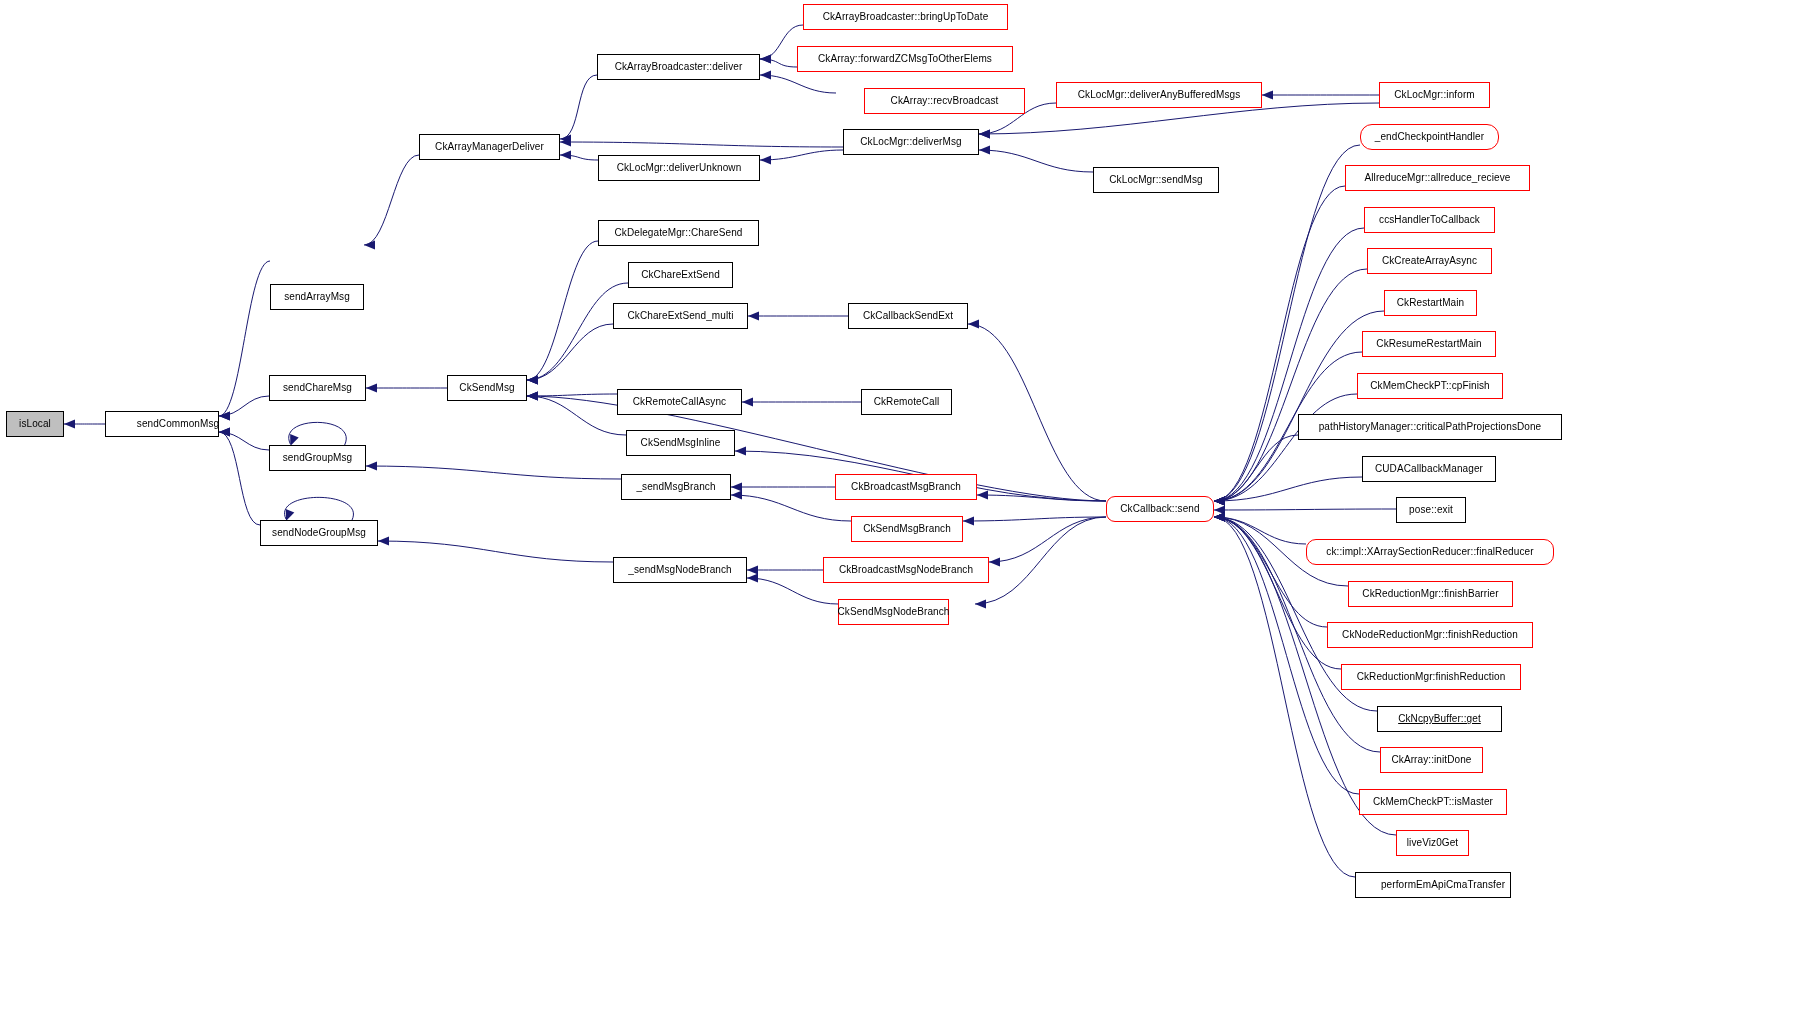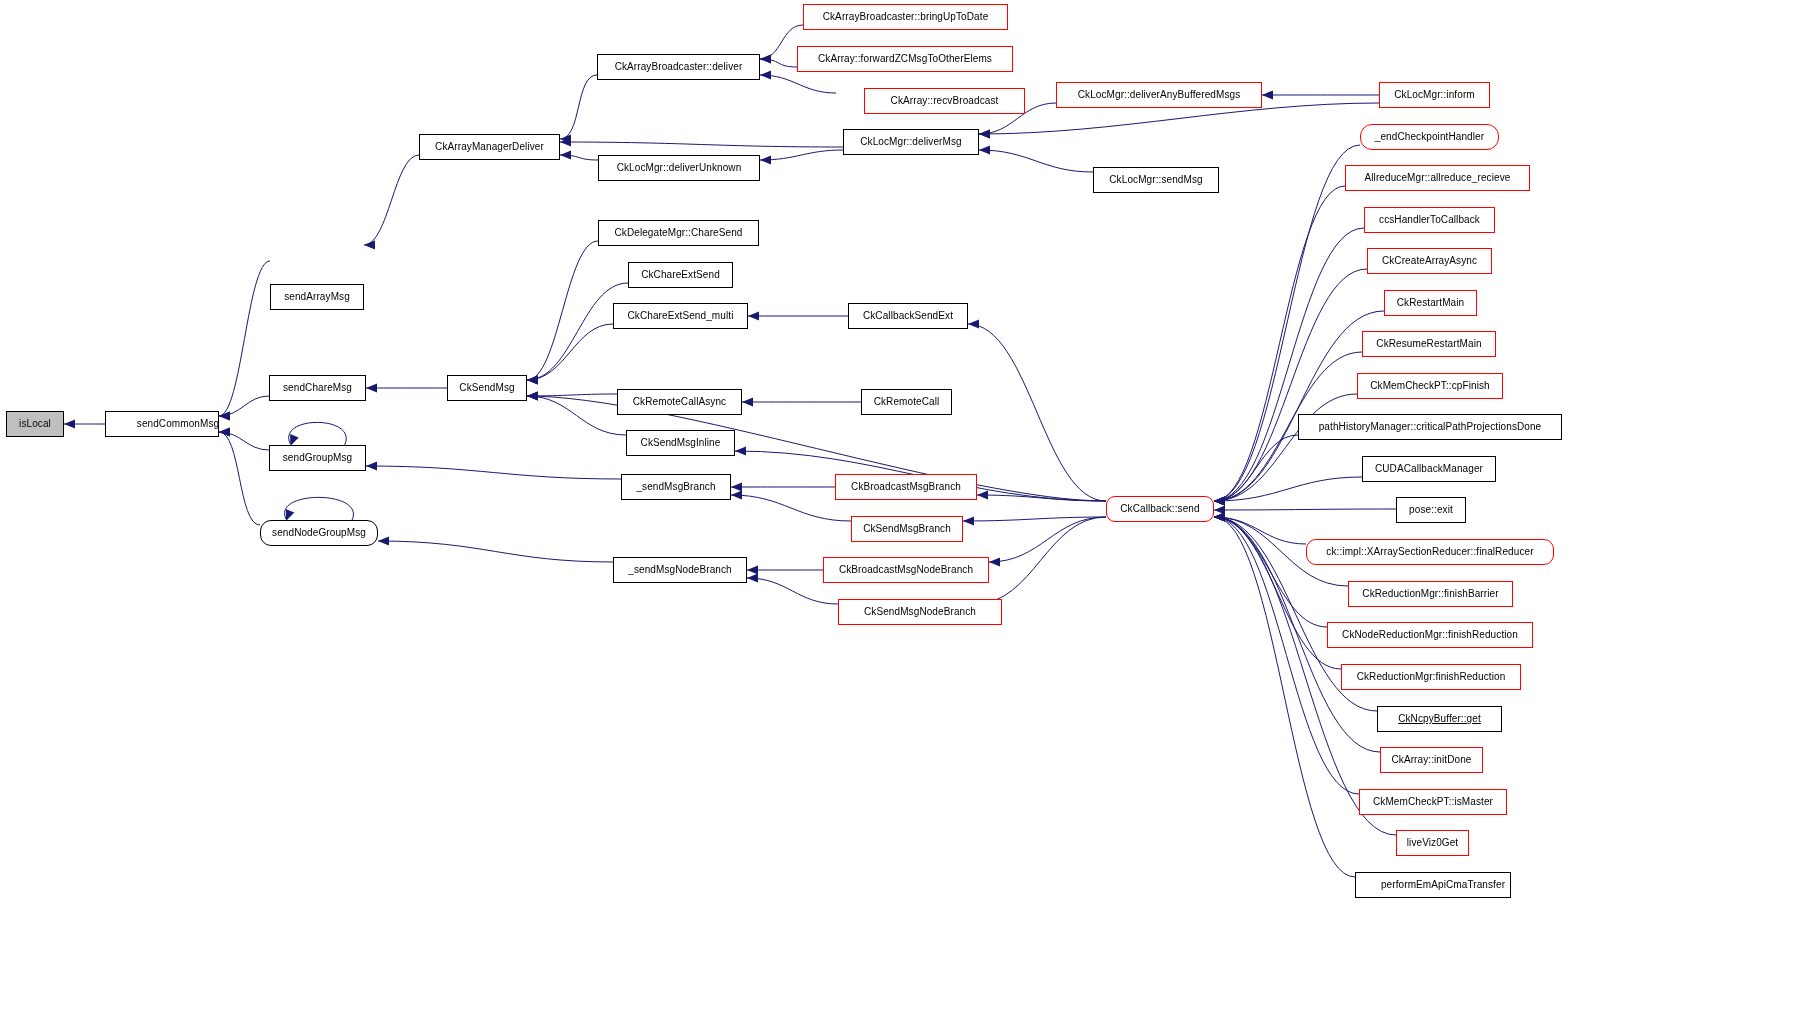--- a/index.html
+++ b/index.html
@@ -160,21 +160,21 @@
     </div>
     <div class="node black" style="left: 105px; top: 411px; width: 114px; padding-left: 32px;">
       <span class="lbl">sendCommonMsg</span>
     </div>
     <div class="node black" style="left: 269px; top: 375px; width: 97px;">
       <span class="lbl">sendChareMsg</span>
     </div>
     <div class="node black" style="left: 269px; top: 445px; width: 97px;">
       <span class="lbl">sendGroupMsg</span>
     </div>
-    <div class="node black" style="left: 260px; top: 520px; width: 118px; border-radius: 11px;">
+    <div class="node black" style="left: 260px; top: 520px; width: 118px;">
       <span class="lbl">sendNodeGroupMsg</span>
     </div>
     <div class="node black" style="left: 270px; top: 240px; width: 94px; margin-top: 44px;">
       <span class="lbl">sendArrayMsg</span>
     </div>
     <div class="node black" style="left: 419px; top: 134px; width: 141px;">
       <span class="lbl">CkArrayManagerDeliver</span>
     </div>
     <div class="node black" style="left: 597px; top: 54px; width: 163px;">
       <span class="lbl">CkArrayBroadcaster::deliver</span>
@@ -235,21 +235,21 @@
     </div>
     <div class="node" style="left: 851px; top: 516px; width: 112px;">
       <span class="lbl">CkSendMsgBranch</span>
     </div>
     <div class="node black" style="left: 613px; top: 557px; width: 134px;">
       <span class="lbl">_sendMsgNodeBranch</span>
     </div>
     <div class="node" style="left: 823px; top: 557px; width: 166px;">
       <span class="lbl">CkBroadcastMsgNodeBranch</span>
     </div>
-    <div class="node" style="left: 838px; top: 599px; width: 164px;">
+    <div class="node" style="left: 838px; top: 599px; width: 111px;">
       <span class="lbl">CkSendMsgNodeBranch</span>
     </div>
     <div class="node" style="left: 1106px; top: 496px; width: 108px; border-radius: 9px;">
       <span class="lbl">CkCallback::send</span>
     </div>
     <div class="node" style="left: 1360px; top: 124px; width: 139px; border-radius: 12px;">
       <span class="lbl">_endCheckpointHandler</span>
     </div>
     <div class="node" style="left: 1345px; top: 165px; width: 185px;">
       <span class="lbl">AllreduceMgr::allreduce_recieve</span>

